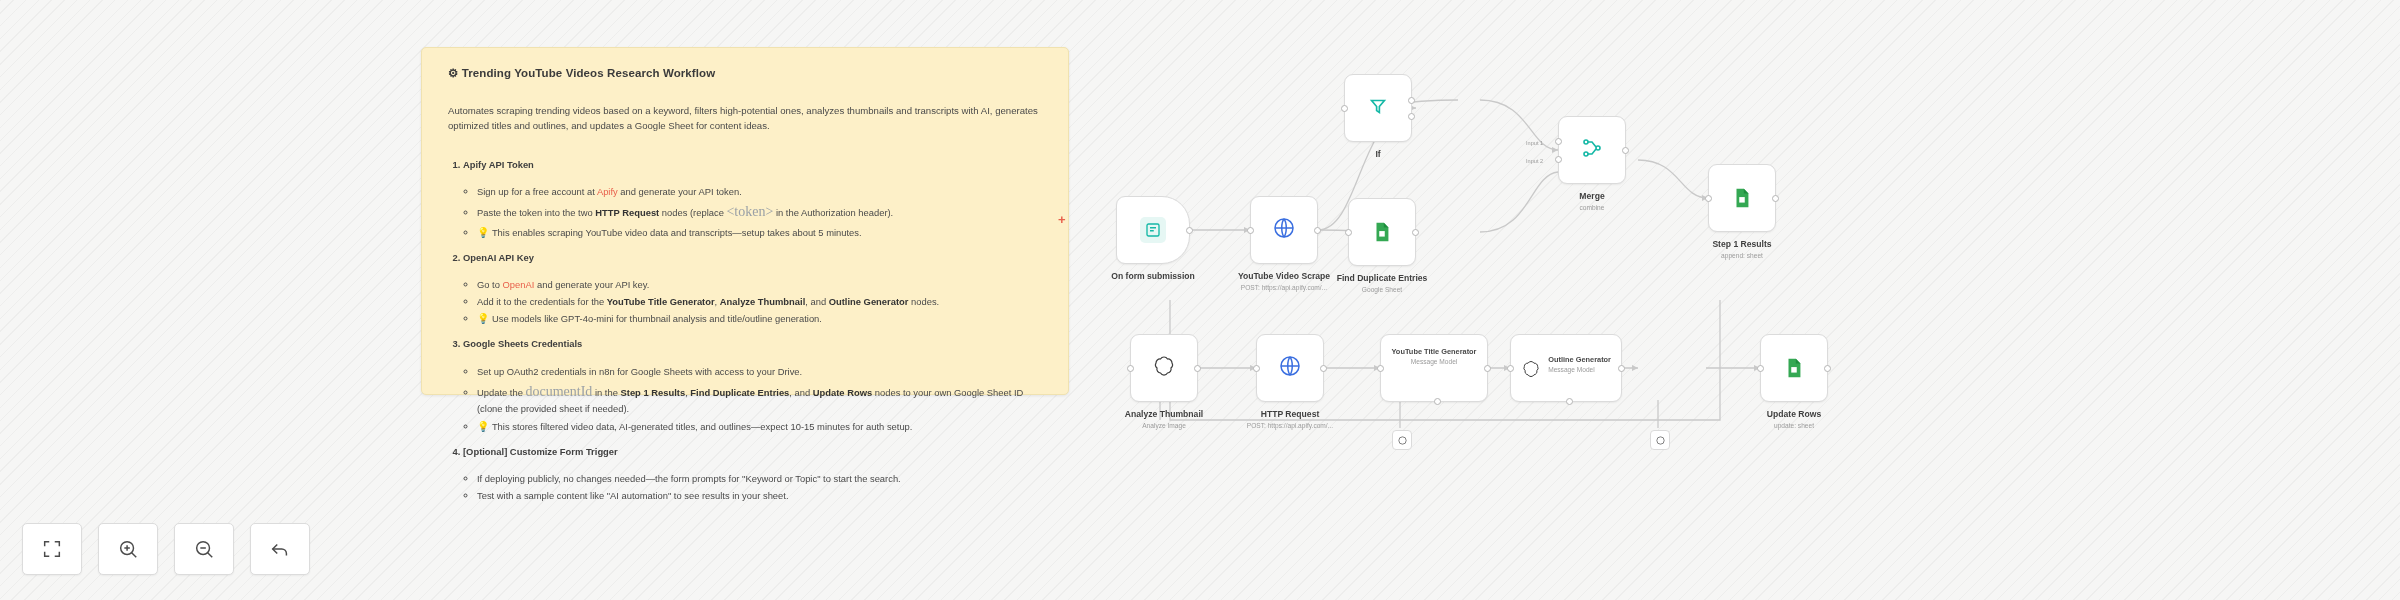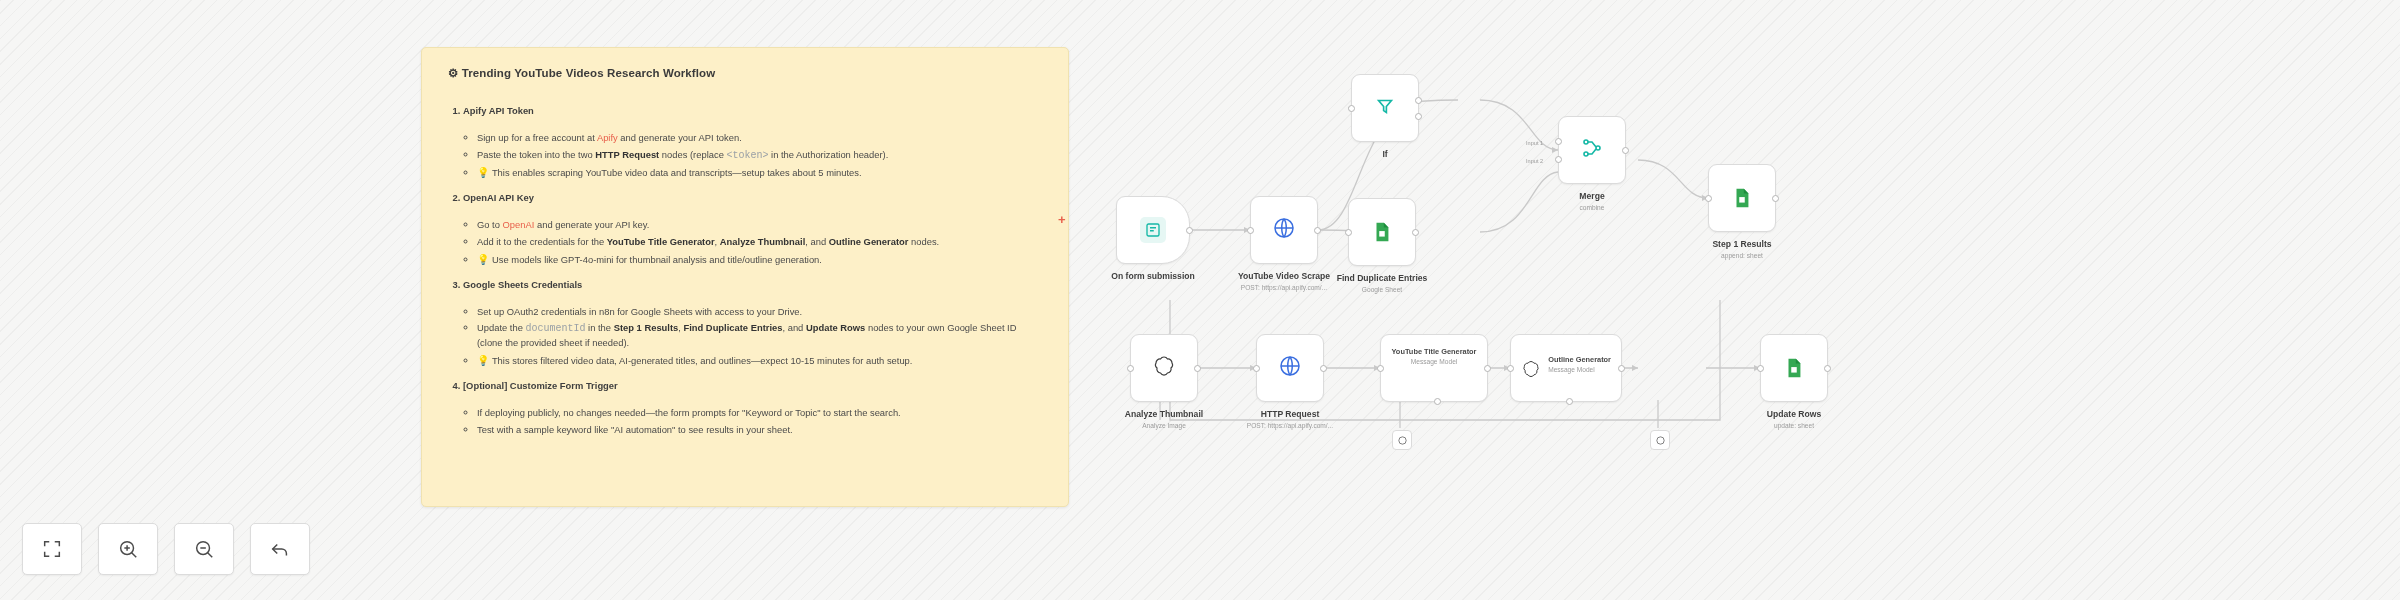--- a/index.html
+++ b/index.html
@@ -12,38 +12,38 @@
   
   #canvas{
     position:absolute;inset:0;
     background-color:#f6f6f5;
     background-image:repeating-linear-gradient(135deg,
        rgba(0,0,0,0.035) 0px, rgba(0,0,0,0.035) 1px,
        rgba(0,0,0,0) 1px, rgba(0,0,0,0) 9px);
   }
   
   #sticky{
-    position:absolute;left:421px;top:47px;width:648px;height:460px;
+    position:absolute;left:421px;top:47px;width:648px;height:348px;
     background:#fdf0c8;border:1px solid #f0e2b0;border-radius:5px;
     box-shadow:0 1px 3px rgba(0,0,0,.08);
     padding:18px 26px 10px 26px;box-sizing:border-box;
     color:#3a3a3a;
   }
   #sticky .title{font-size:11.5px;font-weight:600;color:#3b3b3b;margin:0 0 24px 0;letter-spacing:.1px;}
   #sticky .author{font-size:11.5px;font-weight:700;color:#3b3b3b;margin:0 0 26px 0;}
   #sticky .author .name{color:#c04a3a;font-weight:700;}
   #sticky .intro{font-size:9.6px;line-height:1.55;color:#4a4a4a;margin:0 0 24px 0;max-width:600px;}
   #sticky .steps-head{font-size:11.5px;font-weight:700;color:#3b3b3b;margin:0 0 16px 0;}
   #sticky ol{margin:0;padding-left:15px;font-size:9.4px;color:#3f3f3f;}
   #sticky ol>li{margin-bottom:11px;font-weight:700;line-height:1.5;}
   #sticky ul{margin:13px 0 0 0;padding-left:14px;list-style:circle;}
   #sticky ul>li{font-weight:400;color:#4a4a4a;margin-bottom:2.5px;line-height:1.5;}
   #sticky b{font-weight:700;color:#333;}
   #sticky .lnk{color:#e8604c;}
-  #sticky .code{color:#9aa0a6;font-family:Liberation Mono, monospace;font-size:10px;}
+  #sticky .code{color:#9aa0a6;font-family:Liberation Serif, serif;font-size:14px;}
   .emoji{font-size:10px;}
   
   #controls{position:absolute;left:22px;bottom:25px;display:flex;gap:16px;}
   .ctl{
     width:58px;height:50px;background:#fff;border:1px solid #dcdcdc;border-radius:5px;
     display:flex;align-items:center;justify-content:center;
     box-shadow:0 1px 2px rgba(0,0,0,.05);cursor:pointer;
   }
   .ctl svg{width:22px;height:22px;stroke:#4b4b4b;fill:none;stroke-width:1.6;}
   
@@ -70,39 +70,40 @@
 </head>
 <body>
 
 <div id="canvas"></div>
 
 <div id="sticky">
   <div class="title">
     <span>⚙</span>
     <span>Trending YouTube Videos Research Workflow</span>
   </div>
+  <div class="intro">Automates scraping trending videos based on a keyword, filters high-potential ones, analyzes thumbnails and transcripts with AI, generates optimized titles and outlines, and updates a Google Sheet for content ideas.</div>
   <ol id="steps-list">
       <li><span>Apify API Token</span><ul>
           <li>Sign up for a free account at <span class="lnk">Apify</span> and generate your API token.</li>
           <li>Paste the token into the two <b>HTTP Request</b> nodes (replace <span class="code">&lt;token&gt;</span> in the Authorization header).</li>
           <li><span class="emoji">💡</span> This enables scraping YouTube video data and transcripts—setup takes about 5 minutes.</li>
         </ul></li>
       <li><span>OpenAI API Key</span><ul>
           <li>Go to <span class="lnk">OpenAI</span> and generate your API key.</li>
           <li>Add it to the credentials for the <b>YouTube Title Generator</b>, <b>Analyze Thumbnail</b>, and <b>Outline Generator</b> nodes.</li>
           <li><span class="emoji">💡</span> Use models like GPT-4o-mini for thumbnail analysis and title/outline generation.</li>
         </ul></li>
       <li><span>Google Sheets Credentials</span><ul>
           <li>Set up OAuth2 credentials in n8n for Google Sheets with access to your Drive.</li>
           <li>Update the <span class="code">documentId</span> in the <b>Step 1 Results</b>, <b>Find Duplicate Entries</b>, and <b>Update Rows</b> nodes to your own Google Sheet ID (clone the provided sheet if needed).</li>
           <li><span class="emoji">💡</span> This stores filtered video data, AI-generated titles, and outlines—expect 10-15 minutes for auth setup.</li>
         </ul></li>
       <li><span>[Optional] Customize Form Trigger</span><ul>
           <li>If deploying publicly, no changes needed—the form prompts for "Keyword or Topic" to start the search.</li>
-          <li>Test with a sample keyword like "AI automation" to see results in your sheet.</li>
+          <li>Test with a sample content like "AI automation" to see results in your sheet.</li>
         </ul></li>
     </ol>
 </div>
 
 <div id="controls">
   <div class="ctl">
     <svg viewBox="0 0 24 24">
         <path d="M4 9V4h5M20 9V4h-5M4 15v5h5M20 15v5h-5"></path>
       </svg>
   </div>
@@ -181,21 +182,21 @@
         </svg>
     </span>
     <span class="port in"></span>
     <span class="port out"></span>
     <span class="lbl">
       <span>YouTube Video Scrape</span>
       <span class="sub">POST: https://api.apify.com/...</span>
     </span>
   </div>
 
-  <div class="node" style="left:291px;top:74px;">
+  <div class="node" style="left:284px;top:74px;">
     <span>
       <svg viewBox="0 0 24 24" width="22" height="22" fill="none" stroke="#15b8a6" stroke-width="1.8">
           <path d="M5 6h14l-5.5 6.5V19l-3-2v-4.5z"></path>
         </svg>
     </span>
     <span class="port in"></span>
     <span class="port out" style="top:38%;"></span>
     <span class="port out" style="top:62%;"></span>
     <span class="lbl">If</span>
   </div>

